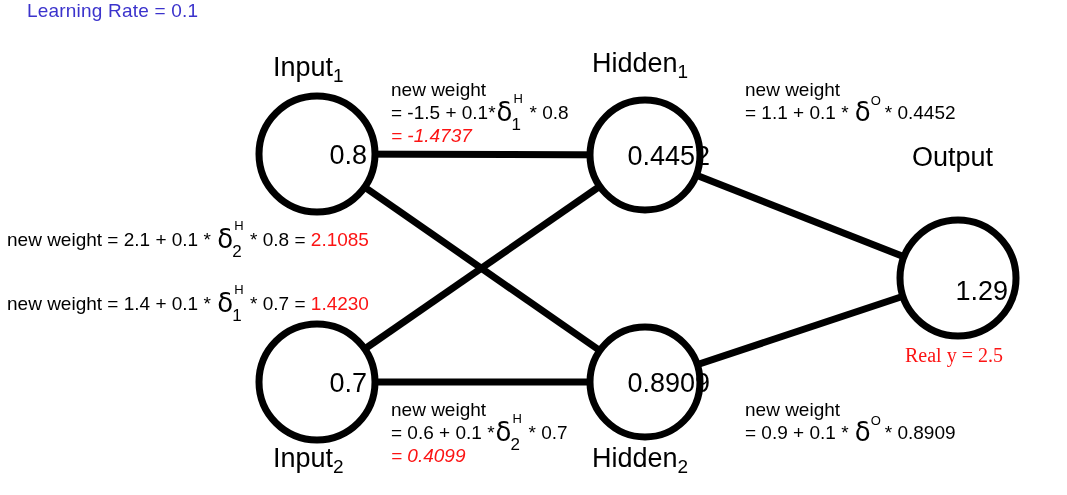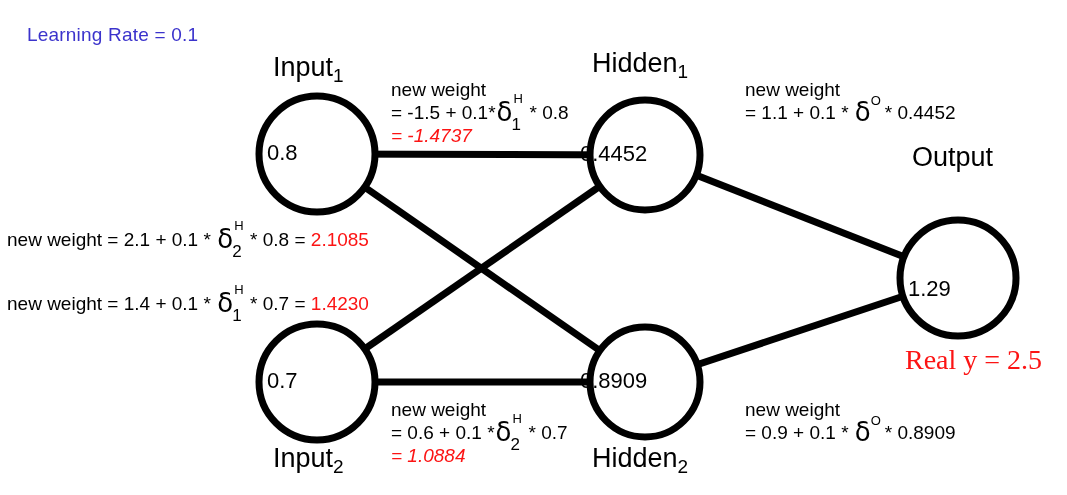--- a/index.html
+++ b/index.html
@@ -1,42 +1,42 @@
 <!DOCTYPE html>
 <html><head>
 <meta charset="utf-8">
 <style>
   html,body{margin:0;padding:0;background:#ffffff;}
   body{width:1067px;height:495px;position:relative;overflow:hidden;
        font-family:"Liberation Sans","DejaVu Sans",sans-serif;color:#000;}
   #canvas{position:absolute;left:0;top:0;width:1067px;height:495px;}
   .abs{position:absolute;}
   
-  #learning-rate{left:27px;top:24px;font-size:19px;color:#3b33cc;letter-spacing:.2px;white-space:nowrap;}
+  #learning-rate{left:27px;top:0;font-size:19px;color:#3b33cc;letter-spacing:.2px;white-space:nowrap;}
   
-  .node-value{font-size:22px;color:#000;text-align:left;white-space:nowrap;}
+  .node-value{font-size:27px;color:#000;text-align:right;white-space:nowrap;}
   
   .node-caption{font-size:27px;color:#000;white-space:nowrap;}
   .node-caption sub{font-size:19px;vertical-align:-6px;}
   
   .annot{font-size:19px;line-height:23px;color:#000;white-space:nowrap;}
   .annot .res{color:#fc1414;font-style:italic;}
   .annot .red-inline{color:#fc1414;}
   
   .dl{display:inline-block;position:relative;font-size:26px;line-height:0;
       vertical-align:-2px;margin:0 1px 0 1px;font-family:"DejaVu Sans",sans-serif;}
   .dl .sup{position:absolute;top:-20px;left:17px;font-size:13px;line-height:13px;
            font-family:"Liberation Sans",sans-serif;}
   .dl .sub{position:absolute;top:4px;left:15px;font-size:17px;line-height:17px;
            font-family:"Liberation Sans",sans-serif;}
   .dl.nosub .sup{left:16px;top:-18px;}
   .dl-pad{padding-right:16px;}
   .dl-pad-sm{padding-right:13px;}
   
-  #real-y{font-family:"Liberation Serif","DejaVu Serif",serif;font-size:28px;color:#fc1414;white-space:nowrap;}
+  #real-y{font-family:"Liberation Serif","DejaVu Serif",serif;font-size:20px;color:#fc1414;white-space:nowrap;}
 </style>
 </head>
 <body>
 
 <svg id="canvas" viewBox="0 0 1067 495">
   <g id="edge-layer">
     <line x1="317" y1="154" x2="645" y2="155" stroke="#000" stroke-width="7"></line>
     <line x1="317" y1="154" x2="645" y2="382" stroke="#000" stroke-width="7"></line>
     <line x1="317" y1="382" x2="645" y2="155" stroke="#000" stroke-width="7"></line>
     <line x1="317" y1="382" x2="645" y2="382" stroke="#000" stroke-width="7"></line>
@@ -92,21 +92,21 @@
 
 <div class="abs annot" style="left:7px;top:292px;">
   <span>new weight = 1.4 + 0.1 * </span><span class="dl dl-pad"><span>δ</span><span class="sup">H</span><span class="sub">1</span></span><span>* 0.7 = </span><span class="red-inline">1.4230</span>
 </div>
 
 <div class="abs annot" style="left:391px;top:398px;">
   <div>new weight</div>
   <div>
     <span>= 0.6 + 0.1 *</span><span class="dl dl-pad"><span>δ</span><span class="sup">H</span><span class="sub">2</span></span><span>* 0.7</span>
   </div>
-  <div class="res">= 1.0884</div>
+  <div class="res">= 0.4099</div>
 </div>
 
 <div class="abs annot" style="left:745px;top:78px;">
   <div>new weight</div>
   <div>
     <span>= 1.1 + 0.1 * </span><span class="dl dl-pad-sm nosub"><span>δ</span><span class="sup">O</span></span><span>* 0.4452</span>
   </div>
 </div>
 
 <div class="abs annot" style="left:745px;top:398px;">

